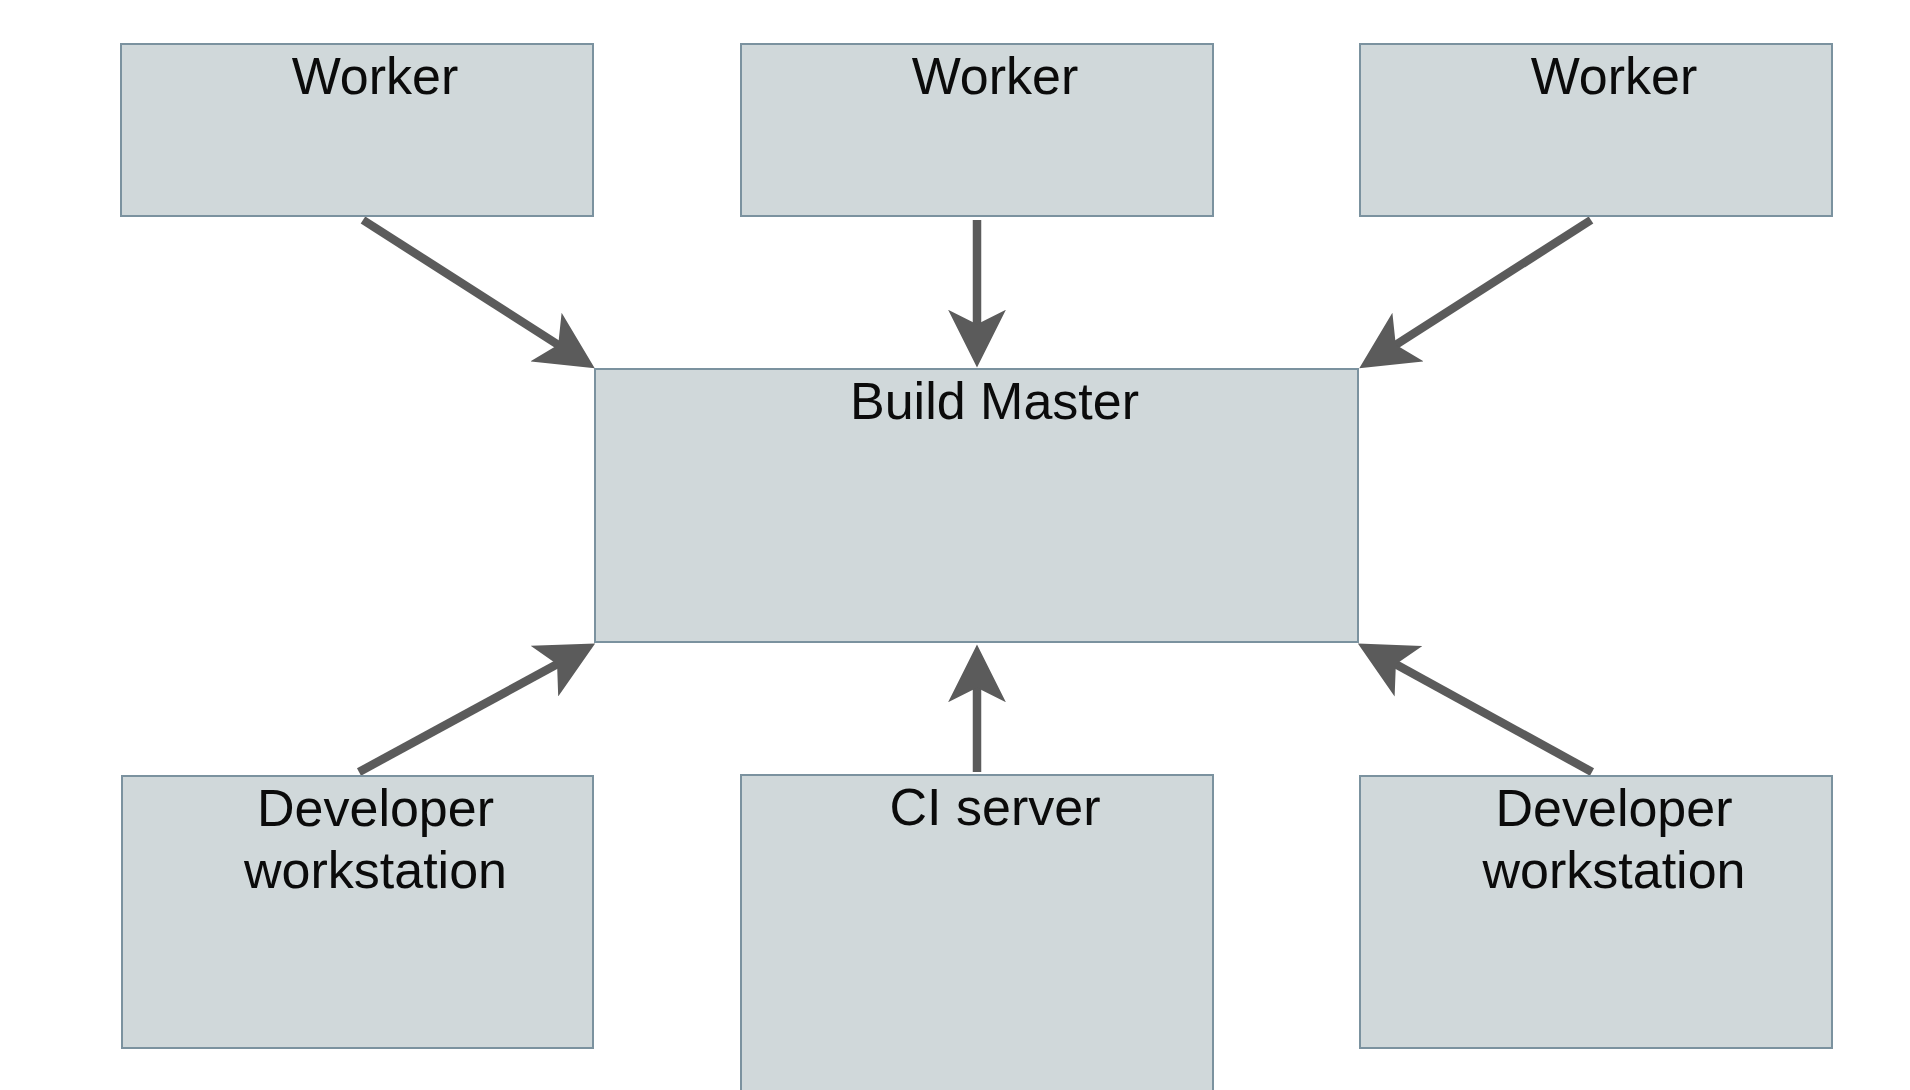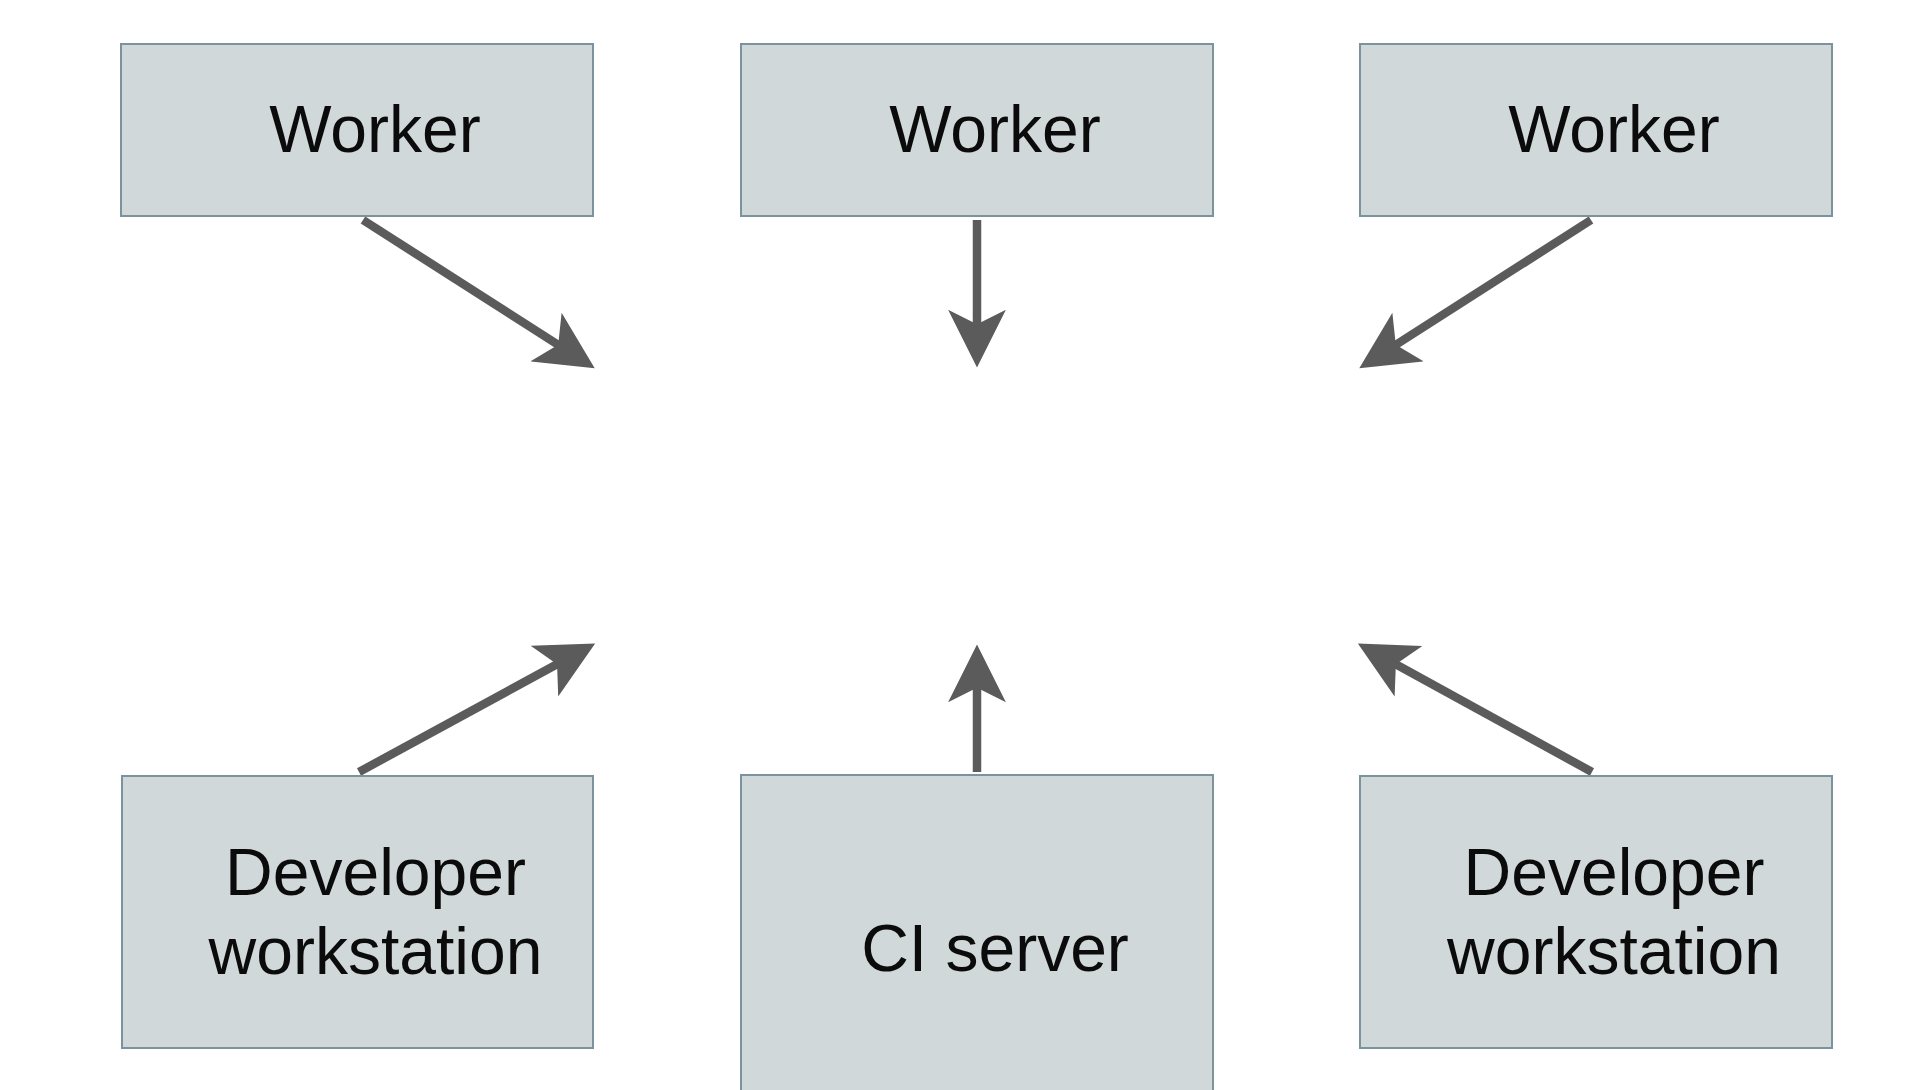--- a/index.html
+++ b/index.html
@@ -29,25 +29,24 @@
   }
   .arrow-head-shape {
     fill: var(--arrow, #5b5b5b);
   }
   .node {
     position: absolute;
     box-sizing: border-box;
     background: var(--node-fill, #d0d8da);
     border: 2px solid var(--node-border, #7b929f);
     display: flex;
-    align-items: center;
     justify-content: center;
     text-align: center;
     color: var(--text, #0b0b0b);
-    font-size: 66px;
+    font-size: 52px;
     line-height: 1.2;
     padding-left: 36px;
   }
   .node .label { display: block; padding: 0 6px; }
 
   
   #n-worker-1      { left: 120px;  top: 43px;  width: 474px; height: 174px; }
   #n-worker-2      { left: 740px;  top: 43px;  width: 474px; height: 174px; }
   #n-worker-3      { left: 1359px; top: 43px;  width: 474px; height: 174px; }
   #n-build-master  { left: 594px;  top: 368px; width: 765px; height: 275px; }
@@ -79,20 +78,23 @@
   </div>
 
   <div class="node" id="n-worker-2">
     <span class="label">Worker</span>
   </div>
 
   <div class="node" id="n-worker-3">
     <span class="label">Worker</span>
   </div>
 
+  <div class="node" id="n-build-master">
+    <span class="label">Build Master</span>
+  </div>
 
   <div class="node" id="n-dev-left">
     <span class="label">Developer workstation</span>
   </div>
 
   <div class="node" id="n-ci-server">
     <span class="label">CI server</span>
   </div>
 
   <div class="node" id="n-dev-right">

